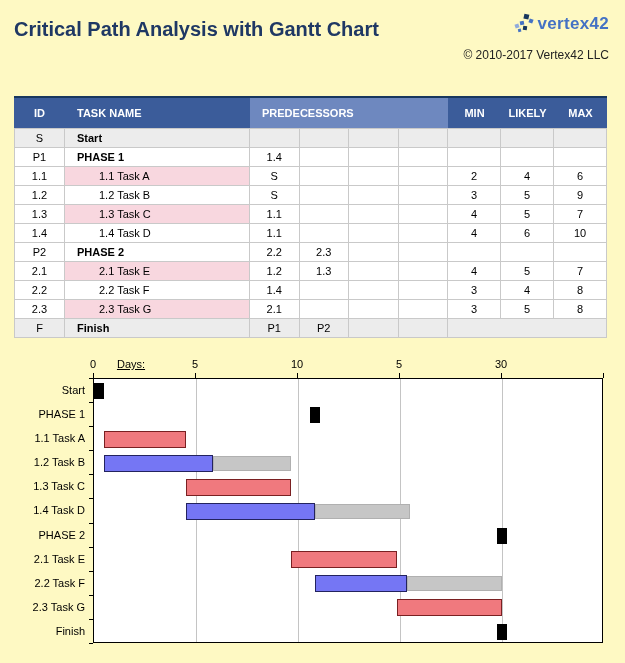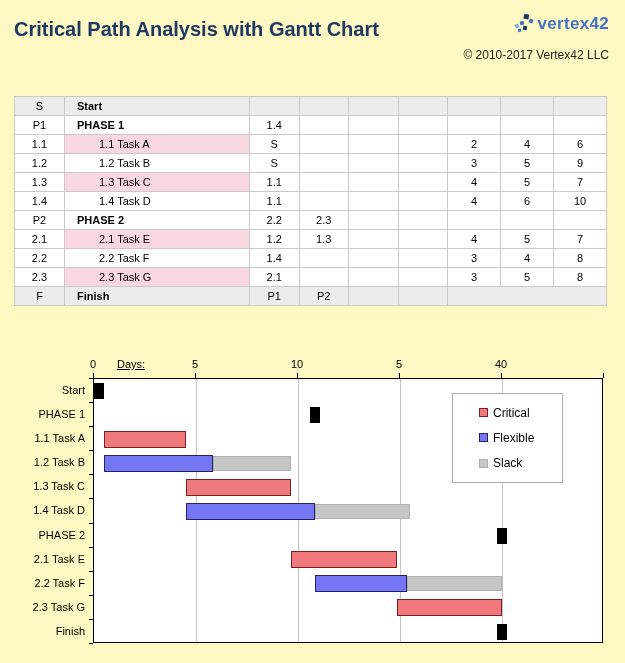--- a/index.html
+++ b/index.html
@@ -61,20 +61,28 @@
       <rect x="11" y="13" width="4" height="4" fill="#17375E" transform="rotate(8 13 15)"></rect>
       <rect x="6" y="16" width="3" height="3" fill="#4472C4" transform="rotate(-12 7 17)"></rect>
     </svg>
     <span class="logo-text">vertex42</span>
   </div>
 
   <div class="copyright">© 2010-2017 Vertex42 LLC</div>
 
 
   <div class="table">
+    <div class="thead">
+      <div class="th th-id">ID</div>
+      <div class="th th-name">TASK NAME</div>
+      <div class="th th-pred">PREDECESSORS</div>
+      <div class="th th-min">MIN</div>
+      <div class="th th-likely">LIKELY</div>
+      <div class="th th-max">MAX</div>
+    </div>
     <div class="tbody">
         <div class="trow gray">
           <div class="cell id-cell">S</div>
           <div class="cell name-cell bold">Start</div>
           <div class="cell pred-cell"></div>
           <div class="cell pred-cell"></div>
           <div class="cell pred-cell"></div>
           <div class="cell pred-cell"></div>
           <div class="cell num-cell"></div>
           <div class="cell num-cell"></div>
@@ -205,43 +213,29 @@
         <div class="bar" style="left: 91.8px; width: 105.5px; top: 99.9px; height: 17px; background: rgb(240, 121, 126); border: 1.5px solid rgb(122, 32, 34); z-index: 2;"></div>
         <div class="bar" style="left: 220.9px; width: 95.3px; top: 125px; height: 15px; background: rgb(198, 198, 198); border: 1px solid rgb(176, 176, 176); z-index: 1;"></div>
         <div class="bar" style="left: 91.8px; width: 129.1px; top: 124px; height: 17px; background: rgb(117, 118, 244); border: 1.5px solid rgb(35, 35, 94); z-index: 2;"></div>
         <div class="bar" style="left: 402.9px; width: 10.2px; top: 148.6px; height: 16px; background: rgb(0, 0, 0); z-index: 2;"></div>
         <div class="bar" style="left: 197.3px; width: 105.3px; top: 172.2px; height: 17px; background: rgb(240, 121, 126); border: 1.5px solid rgb(122, 32, 34); z-index: 2;"></div>
         <div class="bar" style="left: 312.7px; width: 95.3px; top: 197.3px; height: 15px; background: rgb(198, 198, 198); border: 1px solid rgb(176, 176, 176); z-index: 1;"></div>
         <div class="bar" style="left: 220.9px; width: 91.8px; top: 196.3px; height: 17px; background: rgb(117, 118, 244); border: 1.5px solid rgb(35, 35, 94); z-index: 2;"></div>
         <div class="bar" style="left: 302.5px; width: 105.5px; top: 220.4px; height: 17px; background: rgb(240, 121, 126); border: 1.5px solid rgb(122, 32, 34); z-index: 2;"></div>
         <div class="bar" style="left: 402.9px; width: 10.2px; top: 245px; height: 16px; background: rgb(0, 0, 0); z-index: 2;"></div>
       </div>
-    <div class="legend">
-        <div class="legend-item">
-          <div class="legend-marker" style="background: rgb(240, 121, 126); border: 1px solid rgb(122, 32, 34);"></div>
-          <span>Critical</span>
-        </div>
-        <div class="legend-item">
-          <div class="legend-marker" style="background: rgb(117, 118, 244); border: 1px solid rgb(35, 35, 94);"></div>
-          <span>Flexible</span>
-        </div>
-        <div class="legend-item">
-          <div class="legend-marker" style="background: rgb(198, 198, 198); border: 1px solid rgb(176, 176, 176);"></div>
-          <span>Slack</span>
-        </div>
-      </div>
   <div class="axis-tick-label" style="left: 93px;">0</div>
       <div class="top-tick" style="left: 93px;"></div>
       <div class="axis-tick-label" style="left: 195px;">5</div>
       <div class="top-tick" style="left: 195px;"></div>
       <div class="axis-tick-label" style="left: 297px;">10</div>
       <div class="top-tick" style="left: 297px;"></div>
       <div class="axis-tick-label" style="left: 399px;">5</div>
       <div class="top-tick" style="left: 399px;"></div>
-      <div class="axis-tick-label" style="left: 501px;">40</div>
+      <div class="axis-tick-label" style="left: 501px;">30</div>
       <div class="top-tick" style="left: 501px;"></div>
       <div class="axis-tick-label" style="left: 603px; margin-left: 29px;">25</div>
       <div class="top-tick" style="left: 603px;"></div>
       <div class="axis-tick-label" style="left: 131px; text-decoration: underline;">Days:</div>
       <div class="left-tick" style="top: 22px;"></div>
       <div class="left-tick" style="top: 46px;"></div>
       <div class="left-tick" style="top: 70px;"></div>
       <div class="left-tick" style="top: 94px;"></div>
       <div class="left-tick" style="top: 118px;"></div>
       <div class="left-tick" style="top: 142px;"></div>

